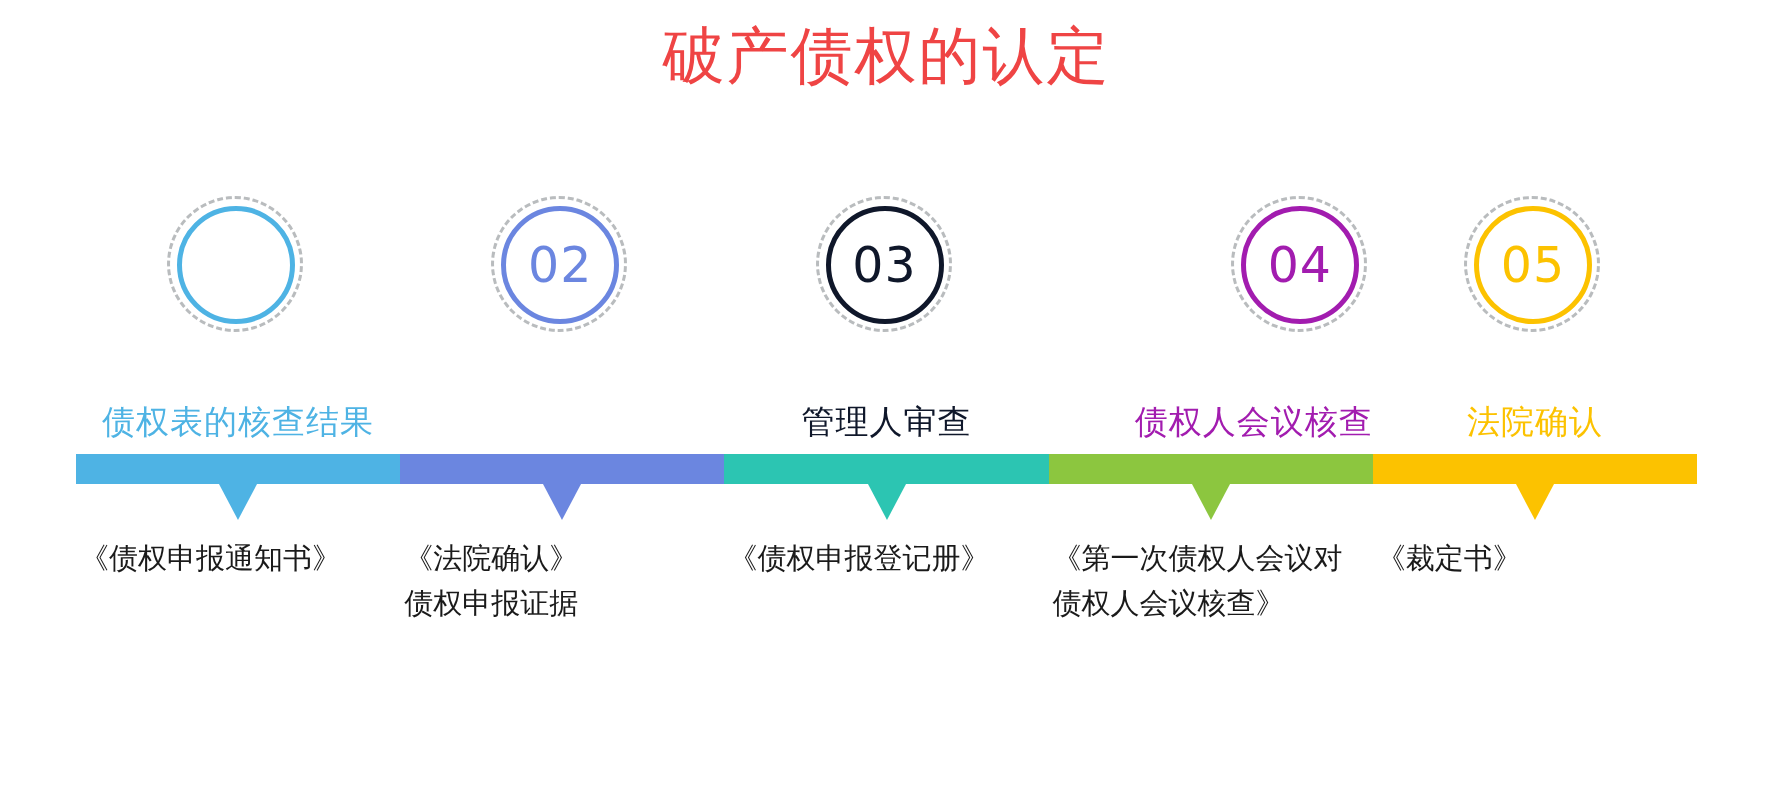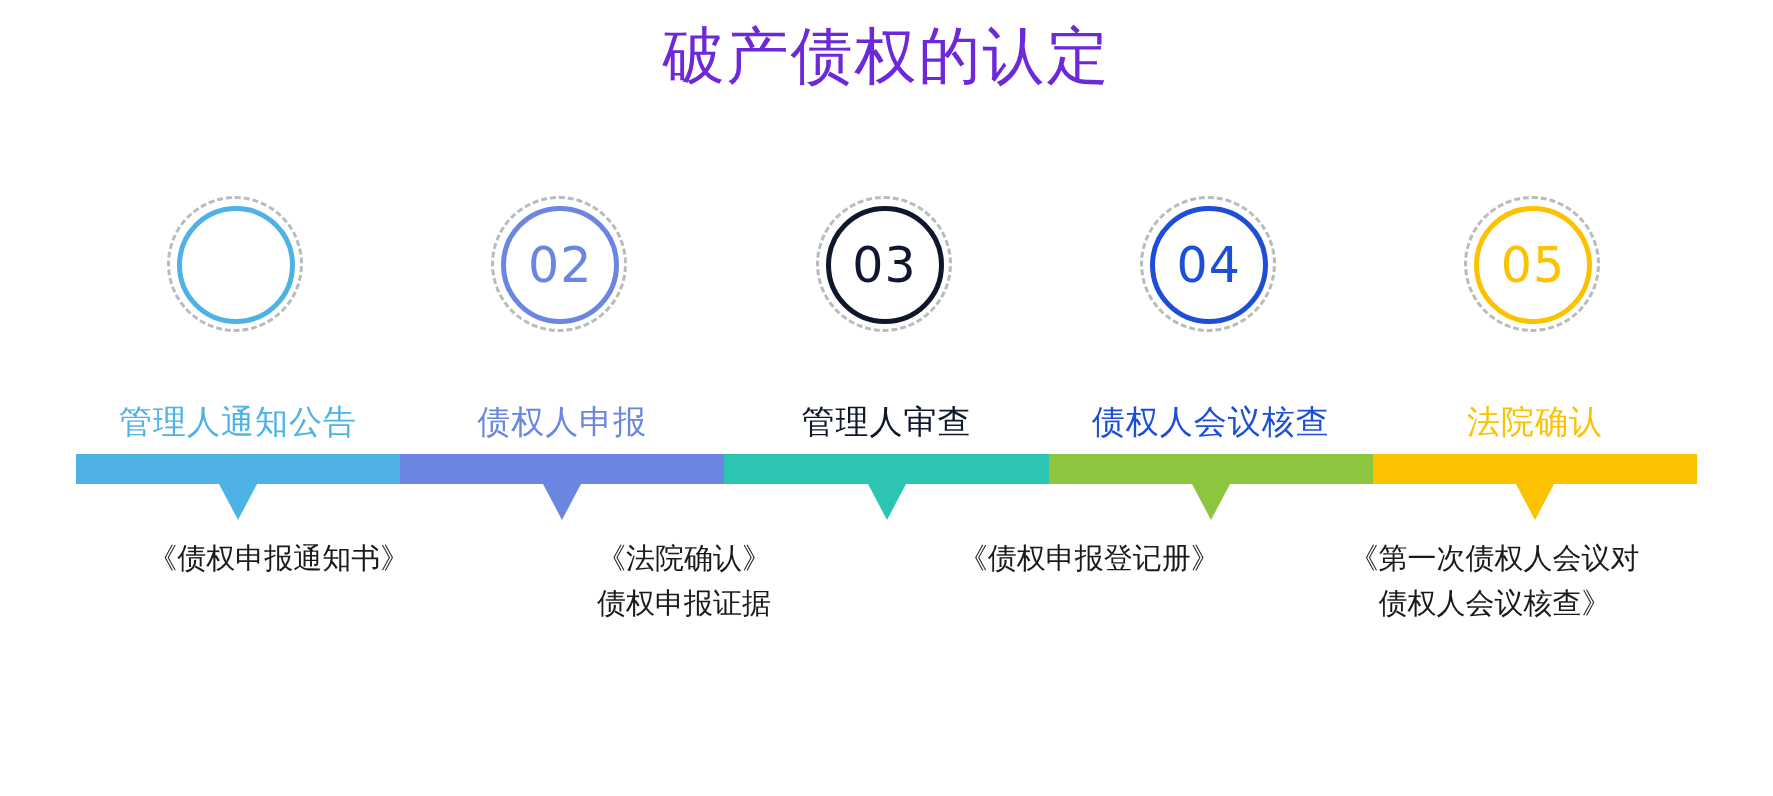--- a/index.html
+++ b/index.html
@@ -159,64 +159,63 @@
     position: absolute;
     top: 536px;
     left: 76px;
     width: 1621px;
     display: flex;
     flex-direction: row;
   }
 
   .caption-cell {
     flex: 1 1 0;
-    text-align: center;
+    text-align: left;
     font-size: 29px;
     line-height: 45px;
     color: #1a1a1a;
     padding: 0 4px;
     box-sizing: border-box;
   }
 
   .caption-line {
     white-space: nowrap;
   }
 </style>
 </head>
 <body>
 
 <div id="canvas" style="background: rgb(255, 255, 255);">
 
-  <div id="page-title" style="color: #6d28d9;">破产债权的认定</div>
+  <div id="page-title" style="color: #ef4444;">破产债权的认定</div>
 
   <div id="steps">
       <div class="step" style="color: rgb(78, 179, 228);">
         <div class="circle-wrap">
           <div class="ring-dashed" style="border-color: rgb(185, 188, 190);"></div>
           <div class="ring-solid"></div>
         </div>
-        <div class="step-label">管理人通知公告</div>
+        <div class="step-label">债权表的核查结果</div>
       </div>
       <div class="step" style="color: rgb(107, 134, 224);">
         <div class="circle-wrap">
           <div class="ring-dashed" style="border-color: rgb(185, 188, 190);"></div>
           <div class="ring-solid"></div>
           <div class="step-number">02</div>
         </div>
-        <div class="step-label">债权人申报</div>
       </div>
       <div class="step" style="color: #0f172a;">
         <div class="circle-wrap">
           <div class="ring-dashed" style="border-color: rgb(185, 188, 190);"></div>
           <div class="ring-solid"></div>
           <div class="step-number">03</div>
         </div>
         <div class="step-label">管理人审查</div>
       </div>
-      <div class="step" style="color: #1d4ed8;">
+      <div class="step" style="color: #a21caf; align-items: flex-end;">
         <div class="circle-wrap">
           <div class="ring-dashed" style="border-color: rgb(185, 188, 190);"></div>
           <div class="ring-solid"></div>
           <div class="step-number">04</div>
         </div>
         <div class="step-label">债权人会议核查</div>
       </div>
       <div class="step" style="color: rgb(252, 194, 0);">
         <div class="circle-wrap">
           <div class="ring-dashed" style="border-color: rgb(185, 188, 190);"></div>
@@ -261,15 +260,18 @@
         <div class="caption-line">《法院确认》</div>
         <div class="caption-line">债权申报证据</div>
       </div>
       <div class="caption-cell" style="color: rgb(26, 26, 26);">
         <div class="caption-line">《债权申报登记册》</div>
       </div>
       <div class="caption-cell" style="color: rgb(26, 26, 26);">
         <div class="caption-line">《第一次债权人会议对</div>
         <div class="caption-line">债权人会议核查》</div>
       </div>
+      <div class="caption-cell" style="color: rgb(26, 26, 26);">
+        <div class="caption-line">《裁定书》</div>
+      </div>
     </div>
 
 </div>
 
 </body></html>

